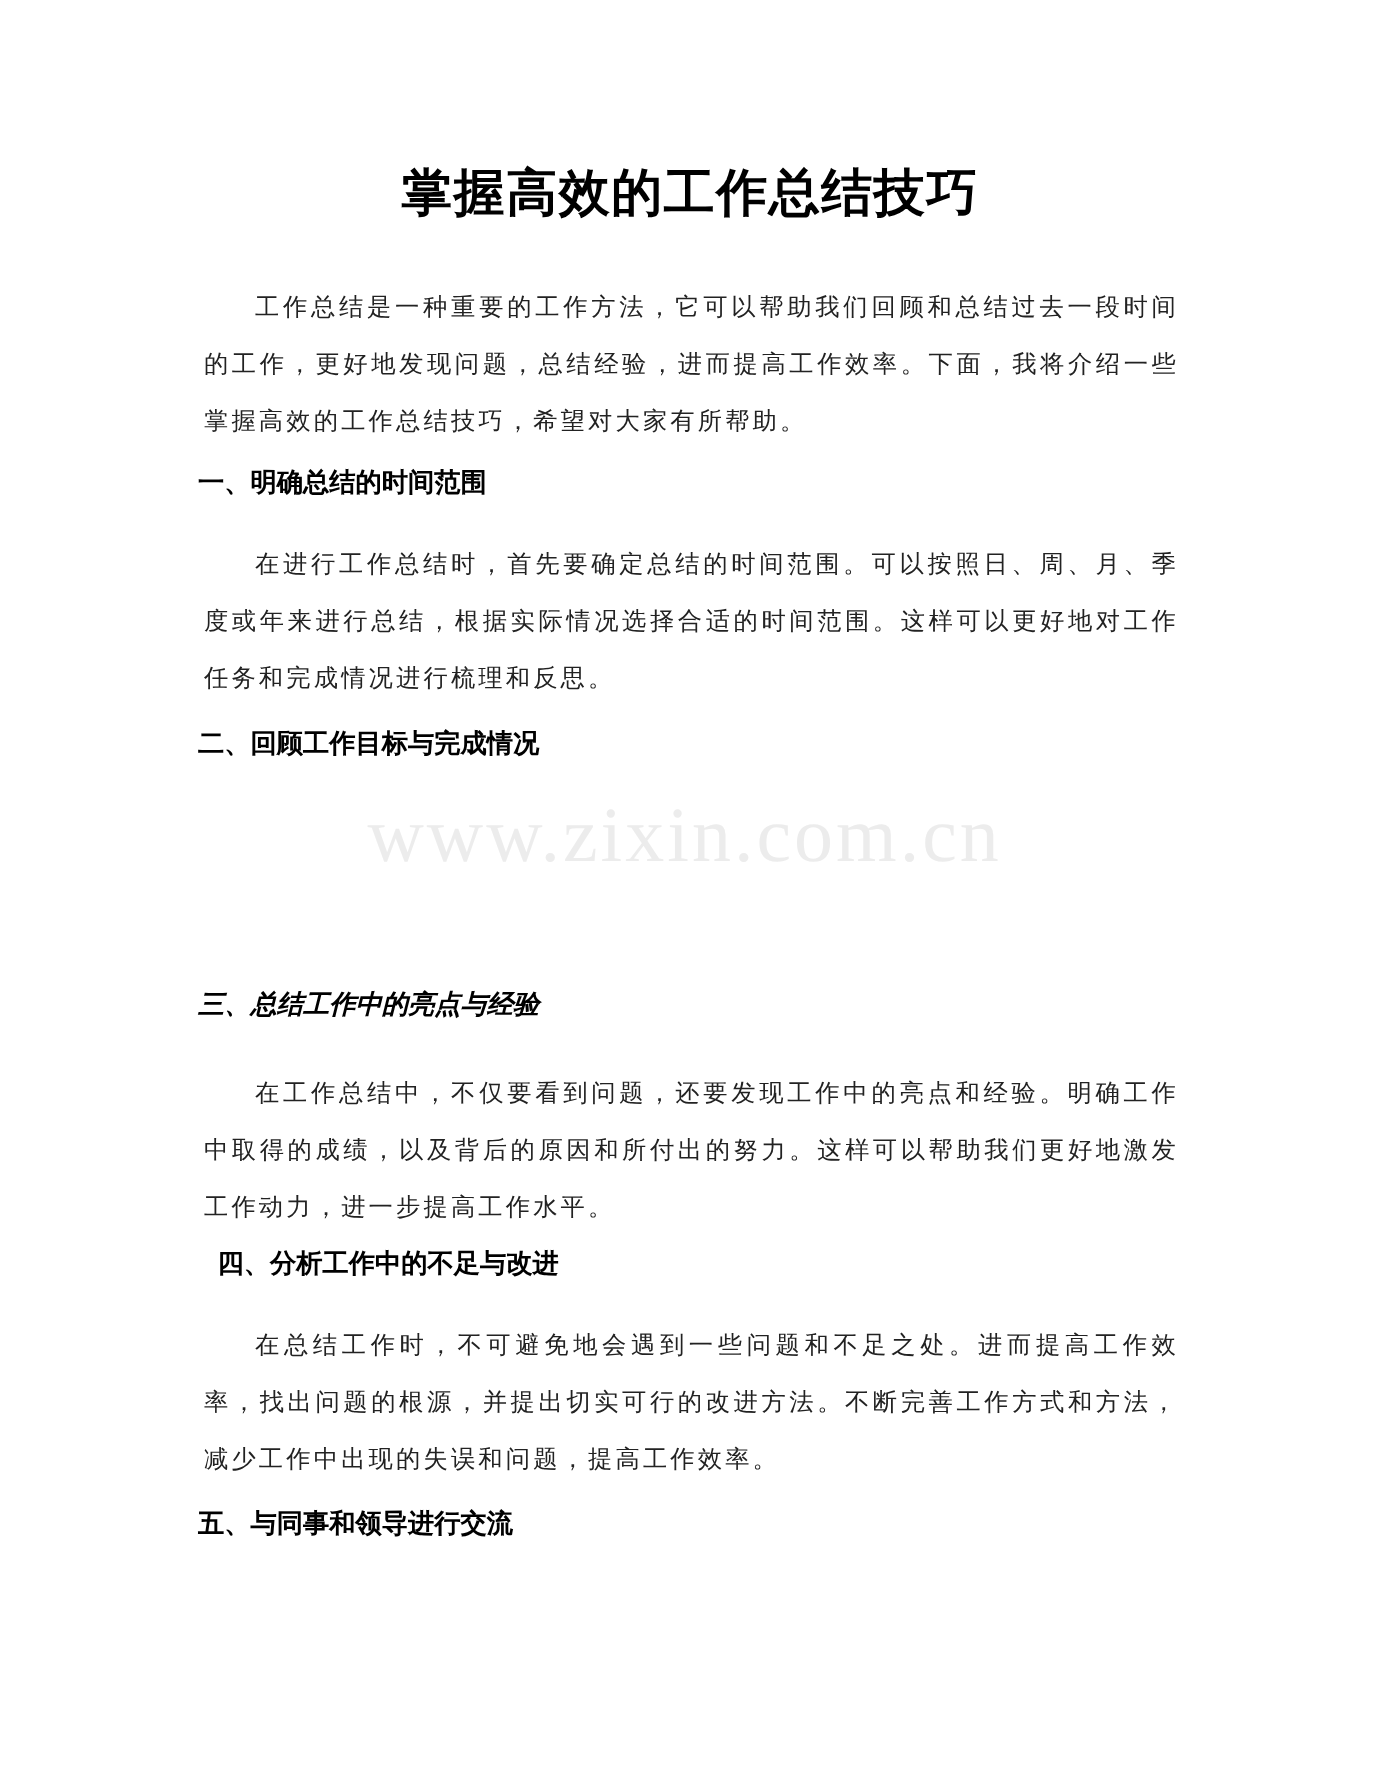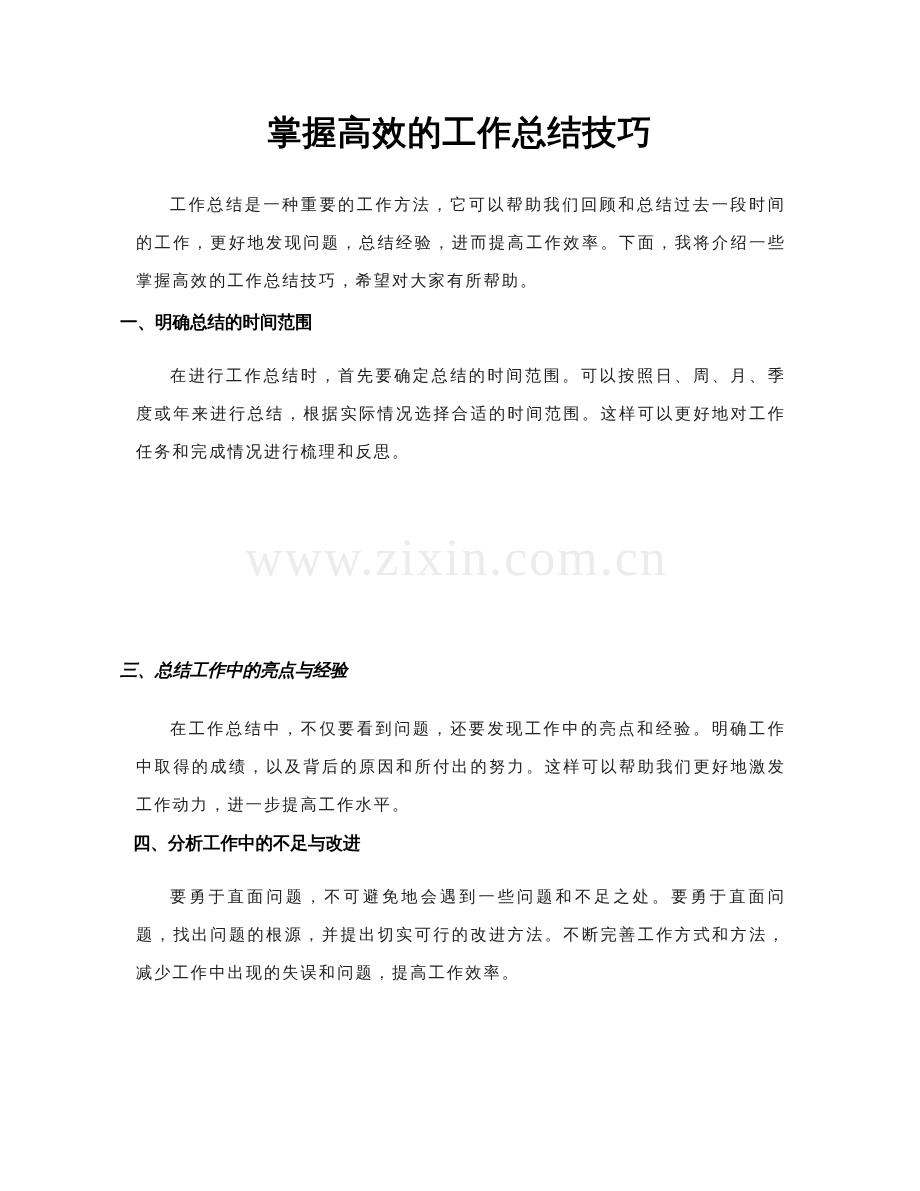--- a/index.html
+++ b/index.html
@@ -27,36 +27,37 @@
       left: 0;
       width: 920px;
       top: 108px;
       text-align: center;
       font-size: 34px;
       font-weight: bold;
       letter-spacing: 1px;
       line-height: 48px;
       color: #000000;
       margin: 0;
+      font-family: Liberation Mono, monospace;
     }
     .para {
       position: absolute;
       left: 136px;
       width: 650px;
       font-size: 16.2px;
       line-height: 38px;
       letter-spacing: 2.1px;
       text-indent: 34px;
       text-align: justify;
       color: #222222;
       margin: 0;
     }
     .heading {
       position: absolute;
-      left: 120px;
+      left: 132px;
       font-size: 17.5px;
       font-weight: bold;
       line-height: 26px;
       color: #000000;
       margin: 0;
     }
     .watermark {
       position: absolute;
       left: 245px;
       top: 528px;
@@ -74,23 +75,25 @@
 
 <div class="page">
 
   <h1 class="title">掌握高效的工作总结技巧</h1>
 
   <p class="para" style="top:186px;">工作总结是一种重要的工作方法，它可以帮助我们回顾和总结过去一段时间的工作，更好地发现问题，总结经验，进而提高工作效率。下面，我将介绍一些掌握高效的工作总结技巧，希望对大家有所帮助。</p>
 
   <h2 class="heading" style="top:309px;">一、明确总结的时间范围</h2>
   <p class="para" style="top:357px;">在进行工作总结时，首先要确定总结的时间范围。可以按照日、周、月、季度或年来进行总结，根据实际情况选择合适的时间范围。这样可以更好地对工作任务和完成情况进行梳理和反思。</p>
 
+  <h2 class="heading" style="top:483px;">二、回顾工作目标与完成情况</h2>
 
   <h2 class="heading" style="top:657px;font-style:italic;">三、总结工作中的亮点与经验</h2>
   <p class="para" style="top:710px;">在工作总结中，不仅要看到问题，还要发现工作中的亮点和经验。明确工作中取得的成绩，以及背后的原因和所付出的努力。这样可以帮助我们更好地激发工作动力，进一步提高工作水平。</p>
 
   <h2 class="heading" style="top:830px;margin-left:13px;">四、分析工作中的不足与改进</h2>
-  <p class="para" style="top:878px;">要勇于直面问题，不可避免地会遇到一些问题和不足之处。要勇于直面问题，找出问题的根源，并提出切实可行的改进方法。不断完善工作方式和方法，减少工作中出现的失误和问题，提高工作效率。</p>
+  <p class="para" style="top:878px;">在总结工作时，不可避免地会遇到一些问题和不足之处。进而提高工作效率，找出问题的根源，并提出切实可行的改进方法。不断完善工作方式和方法，减少工作中出现的失误和问题，提高工作效率。</p>
 
+  <h2 class="heading" style="top:1003px;">五、与同事和领导进行交流</h2>
 
   <div class="watermark">www.zixin.com.cn</div>
 
 </div>
 
 </body></html>

